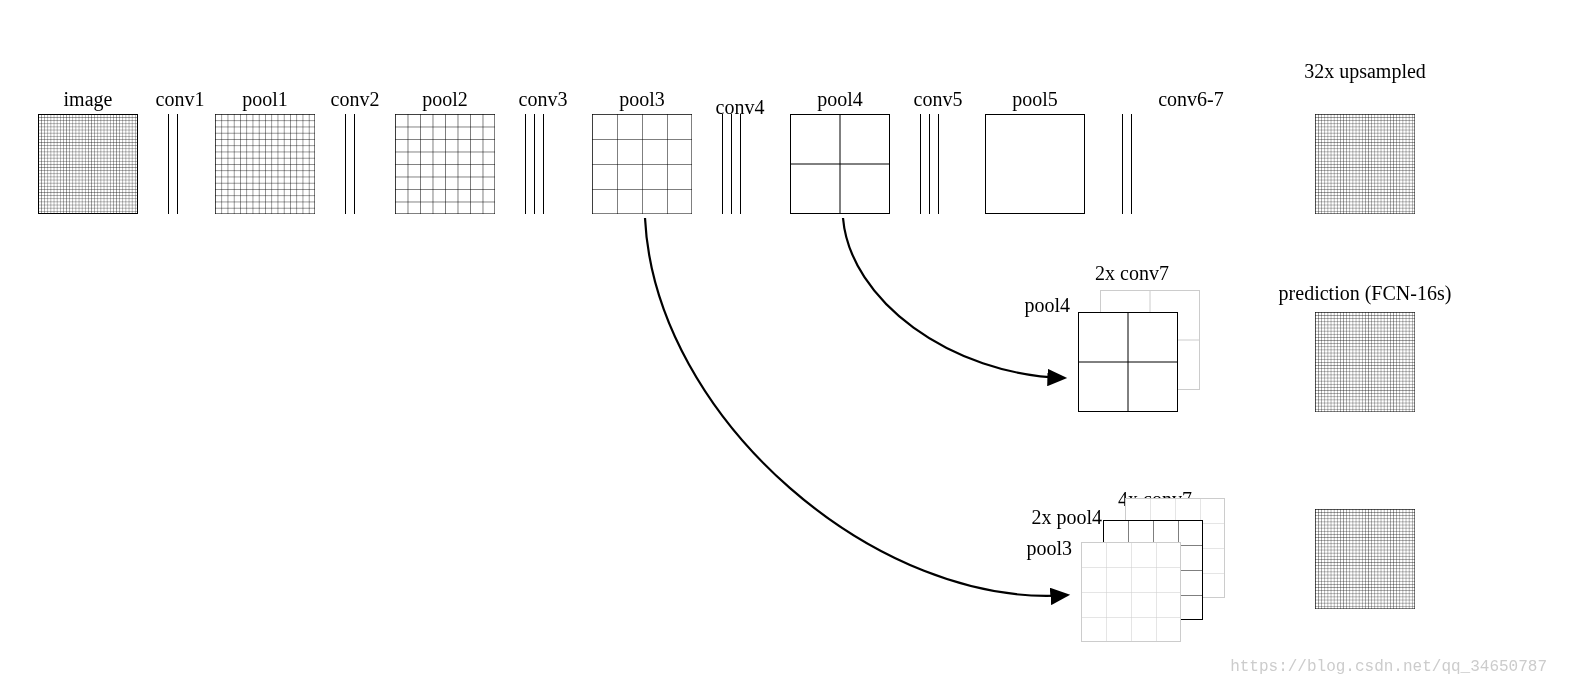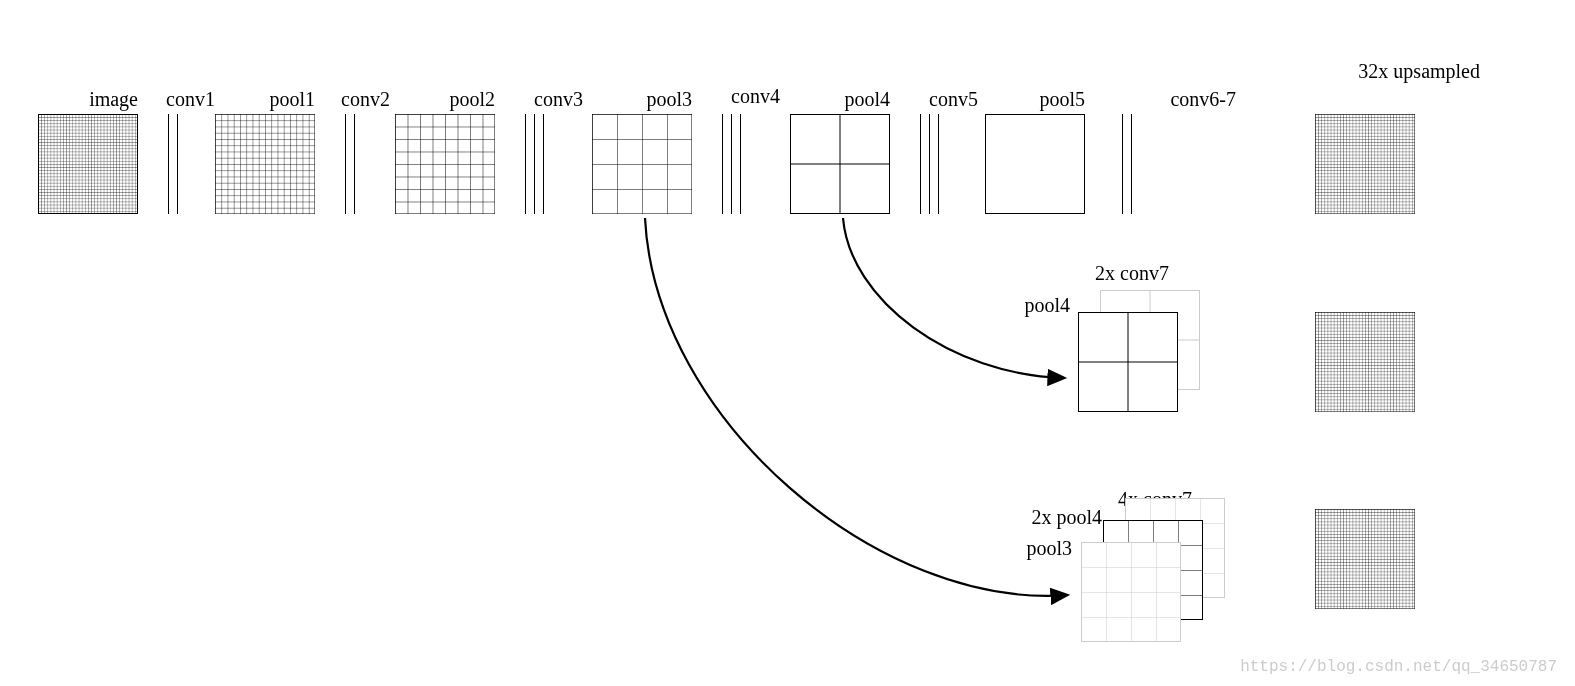--- a/index.html
+++ b/index.html
@@ -9,21 +9,21 @@
     background: #fff;
     color: #000;
   }
   .stage {
     position: relative;
     width: 1575px;
     height: 686px;
   }
   .label {
     position: absolute;
-    text-align: right;
+    text-align: center;
     white-space: nowrap;
   }
   .watermark {
     position: absolute;
     color: #ccc;
     font-family: 'Courier New', monospace;
     font-size: 16px;
   }
   
   .gridbox {
@@ -50,21 +50,21 @@
 
 <div class="stage">
 
   <div class="label" style="left:38px;  top:88px; width:100px">image</div>
   <div class="label" style="left:145px; top:88px; width:70px">conv1</div>
   <div class="label" style="left:215px; top:88px; width:100px">pool1</div>
   <div class="label" style="left:320px; top:88px; width:70px">conv2</div>
   <div class="label" style="left:395px; top:88px; width:100px">pool2</div>
   <div class="label" style="left:503px; top:88px; width:80px">conv3</div>
   <div class="label" style="left:592px; top:88px; width:100px">pool3</div>
-  <div class="label" style="left:700px; top:85px; width:80px">conv4</div>
+  <div class="label" style="left:700px; top:96px; width:80px">conv4</div>
   <div class="label" style="left:790px; top:88px; width:100px">pool4</div>
   <div class="label" style="left:898px; top:88px; width:80px">conv5</div>
   <div class="label" style="left:985px; top:88px; width:100px">pool5</div>
   <div class="label" style="left:1146px;top:88px; width:90px">conv6-7</div>
 
   <div class="gridbox" style="left:38px; top:114px;">
     <svg width="100" height="100">
       <rect x="0.5" y="0.5" width="99" height="99" fill="#fff" stroke="#000"></rect>
       <g stroke="#000" stroke-width="0.5">
         
@@ -173,20 +173,21 @@
     <svg width="100" height="100">
       <defs>
           <pattern id="p32b" width="3.125" height="3.125" patternUnits="userSpaceOnUse">
         <path d="M3.125 0H0V3.125" fill="none" stroke="#000" stroke-width="0.6"></path>
           </pattern>
         </defs>
       <rect x="0" y="0" width="100" height="100" fill="url(#p32b)" stroke="#000"></rect>
     </svg>
   </div>
 
+  <div class="label" style="left:1250px; top:282px; width:230px">prediction (FCN-16s)</div>
   <div class="gridbox" style="left:1315px; top:312px;">
     <svg width="100" height="100">
       <defs>
           <pattern id="p32c" width="3.125" height="3.125" patternUnits="userSpaceOnUse">
         <path d="M3.125 0H0V3.125" fill="none" stroke="#000" stroke-width="0.6"></path>
           </pattern>
         </defs>
       <rect x="0" y="0" width="100" height="100" fill="url(#p32c)" stroke="#000"></rect>
     </svg>
   </div>
@@ -268,15 +269,15 @@
       <marker id="arrowhead" markerWidth="10" markerHeight="8" refX="8" refY="4" orient="auto">
         <path d="M0,0 L9,4 L0,8 Z" fill="#000"></path>
       </marker>
     </defs>
 
     <path d="M 843 218 C 850 300, 950 375, 1065 378" fill="none" stroke="#000" stroke-width="2.2" marker-end="url(#arrowhead)"></path>
 
     <path d="M 645 218 C 655 420, 880 610, 1068 595" fill="none" stroke="#000" stroke-width="2.2" marker-end="url(#arrowhead)"></path>
   </svg>
 
-  <div class="watermark" style="right:18px; bottom:10px;">https://blog.csdn.net/qq_34650787</div>
+  <div class="watermark" style="right:28px; bottom:10px;">https://blog.csdn.net/qq_34650787</div>
 
 </div>
 
 </body></html>

